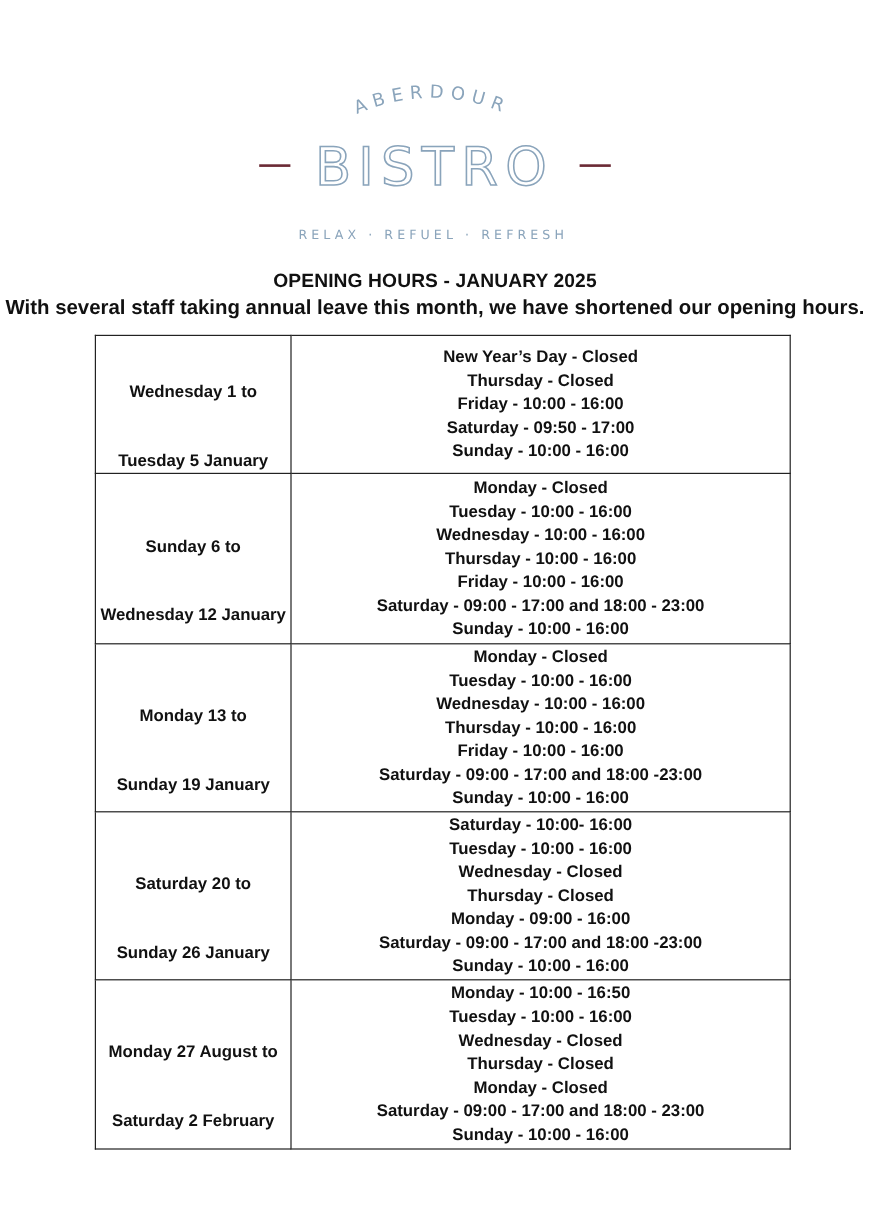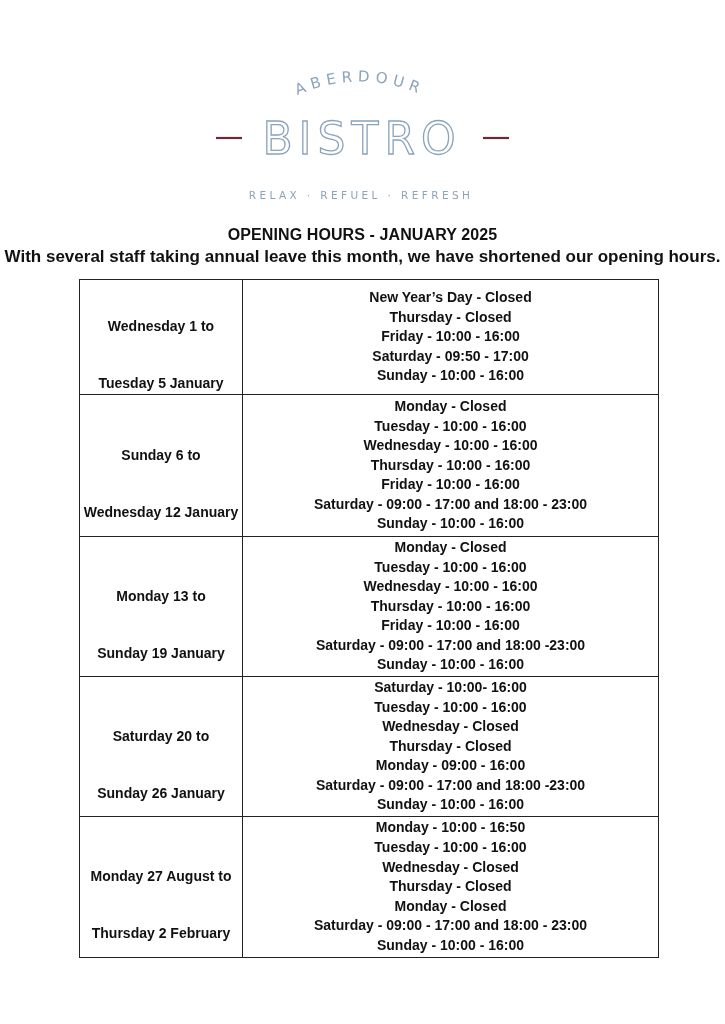--- a/index.html
+++ b/index.html
@@ -155,21 +155,21 @@
         <span class="day-line">Wednesday - Closed</span>
         <span class="day-line">Thursday - Closed</span>
         <span class="day-line">Monday - 09:00 - 16:00</span>
         <span class="day-line">Saturday - 09:00 - 17:00 and 18:00 -23:00</span>
         <span class="day-line">Sunday - 10:00 - 16:00</span>
       </td>
     </tr>
     <tr class="row-5">
       <td class="range-cell">
         <span class="range-line">Monday 27 August to</span>
-        <span class="range-line">Thursday 2 February</span>
+        <span class="range-line">Saturday 2 February</span>
       </td>
       <td>
         <span class="day-line">Monday - 10:00 - 16:50</span>
         <span class="day-line">Tuesday - 10:00 - 16:00</span>
         <span class="day-line">Wednesday - Closed</span>
         <span class="day-line">Thursday - Closed</span>
         <span class="day-line">Monday - Closed</span>
         <span class="day-line">Saturday - 09:00 - 17:00 and 18:00 - 23:00</span>
         <span class="day-line">Sunday - 10:00 - 16:00</span>
       </td>

